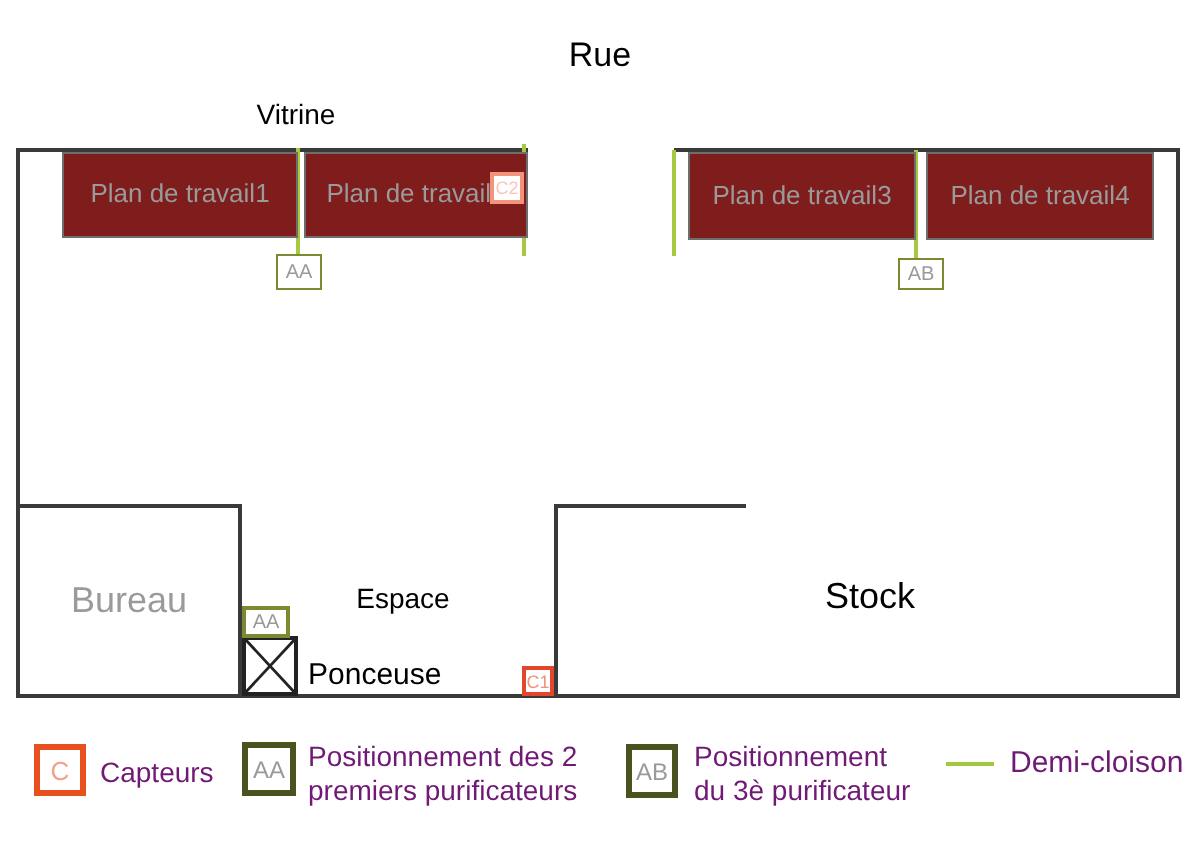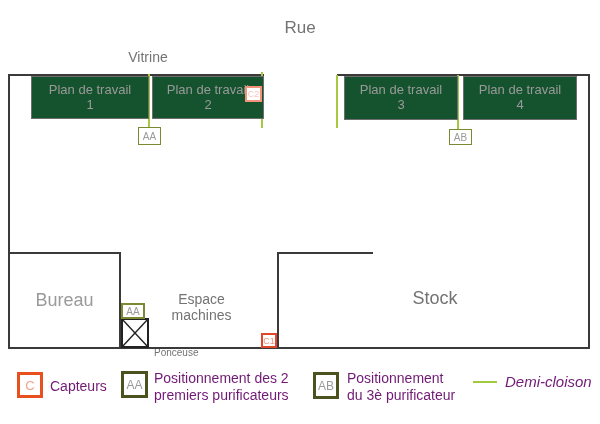--- a/index.html
+++ b/index.html
@@ -1,26 +1,26 @@
 <!DOCTYPE html>
 <html><head>
 <meta charset="utf-8">
 <style>
   html,body{margin:0;padding:0;background:#fff;}
   #stage{
     position:relative;width:600px;height:424px;background:#ffffff;overflow:hidden;
     font-family:"Liberation Sans",sans-serif;color:#9a9a9a;
   }
   .abs{position:absolute;}
-  .txt{color:#737373;white-space:nowrap;}
+  .txt{color:#000000;white-space:nowrap;}
   .wall{position:absolute;background:#3a3a3a;z-index:1;}
   .green{position:absolute;background:#a6c93f;width:2px;z-index:2;}
   .bench{
-    position:absolute;border:1px solid #6e6e6e;background:#14532d;z-index:3;
-    display:flex;flex-direction:column;align-items:center;justify-content:center;
+    position:absolute;border:1px solid #6e6e6e;background:#7f1d1d;z-index:3;
+    display:flex;align-items:center;justify-content:center;
     font-size:13px;line-height:1.12;color:#9a9a9a;text-align:center;
   }
   .marker-olive{
     position:absolute;border:1px solid #7a8a30;background:#fff;z-index:4;
     display:flex;align-items:center;justify-content:center;
     font-size:10px;color:#9a9a9a;
   }
   .sensor{
     position:absolute;background:#fff;z-index:5;
     display:flex;align-items:center;justify-content:center;font-size:9px;
@@ -86,35 +86,34 @@
   <div class="marker-olive" style="left:449px;top:129px;width:21px;height:14px;">
     <span>AB</span>
   </div>
 
   <div class="room-bureau">
     <span>Bureau</span>
   </div>
 
   <div class="abs txt" style="left:164px;top:253px;width:75px;text-align:center;font-size:14px;line-height:16px;white-space:normal;">
     <span style="display:block;margin-top:38px;">Espace</span>
-    <span style="display:block;">machines</span>
   </div>
 
   <div class="marker-olive" style="left:121px;top:303px;width:20px;height:12px;border-width:2px;z-index:5;">
     <span>AA</span>
   </div>
 
   <div class="abs" style="left:121px;top:318px;width:28px;height:30px;z-index:4;">
     <svg width="28" height="30" viewBox="0 0 28 30">
       <rect x="1" y="1" width="26" height="28" fill="#ffffff" stroke="#222222" stroke-width="2"></rect>
       <line x1="1" y1="1" x2="27" y2="29" stroke="#222222" stroke-width="1.4"></line>
       <line x1="27" y1="1" x2="1" y2="29" stroke="#222222" stroke-width="1.4"></line>
     </svg>
   </div>
-  <div class="abs txt" style="left:154px;top:347px;font-size:10px;">Ponceuse</div>
+  <div class="abs txt" style="left:154px;top:329px;font-size:15px;">Ponceuse</div>
 
   <div class="sensor" style="left:261px;top:333px;width:12px;height:11px;border:2px solid #e2462b;color:#f0907e;">
     <span>C1</span>
   </div>
 
   <div class="abs txt" style="left:400px;top:288px;width:70px;text-align:center;font-size:18px;">Stock</div>
 
   <div>
     <div class="legend-box lg-orange" style="left:17px;top:372px;width:20px;height:20px;font-size:13px;">
       <span>C</span>
@@ -131,16 +130,16 @@
 
     <div class="legend-box lg-olive" style="left:313px;top:372px;width:20px;height:21px;font-size:12px;">
       <span>AB</span>
     </div>
     <div class="legend-text" style="left:347px;top:370px;">
       <span style="display:block;">Positionnement</span>
       <span style="display:block;">du 3è purificateur</span>
     </div>
 
     <div class="abs" style="left:473px;top:381px;width:24px;height:2px;background:#a2c83e;"></div>
-    <div class="legend-text" style="left:505px;top:374px;font-size:15px;font-style:italic;">Demi-cloison</div>
+    <div class="legend-text" style="left:505px;top:374px;font-size:15px;">Demi-cloison</div>
   </div>
 
 </div>
 
 </body></html>

